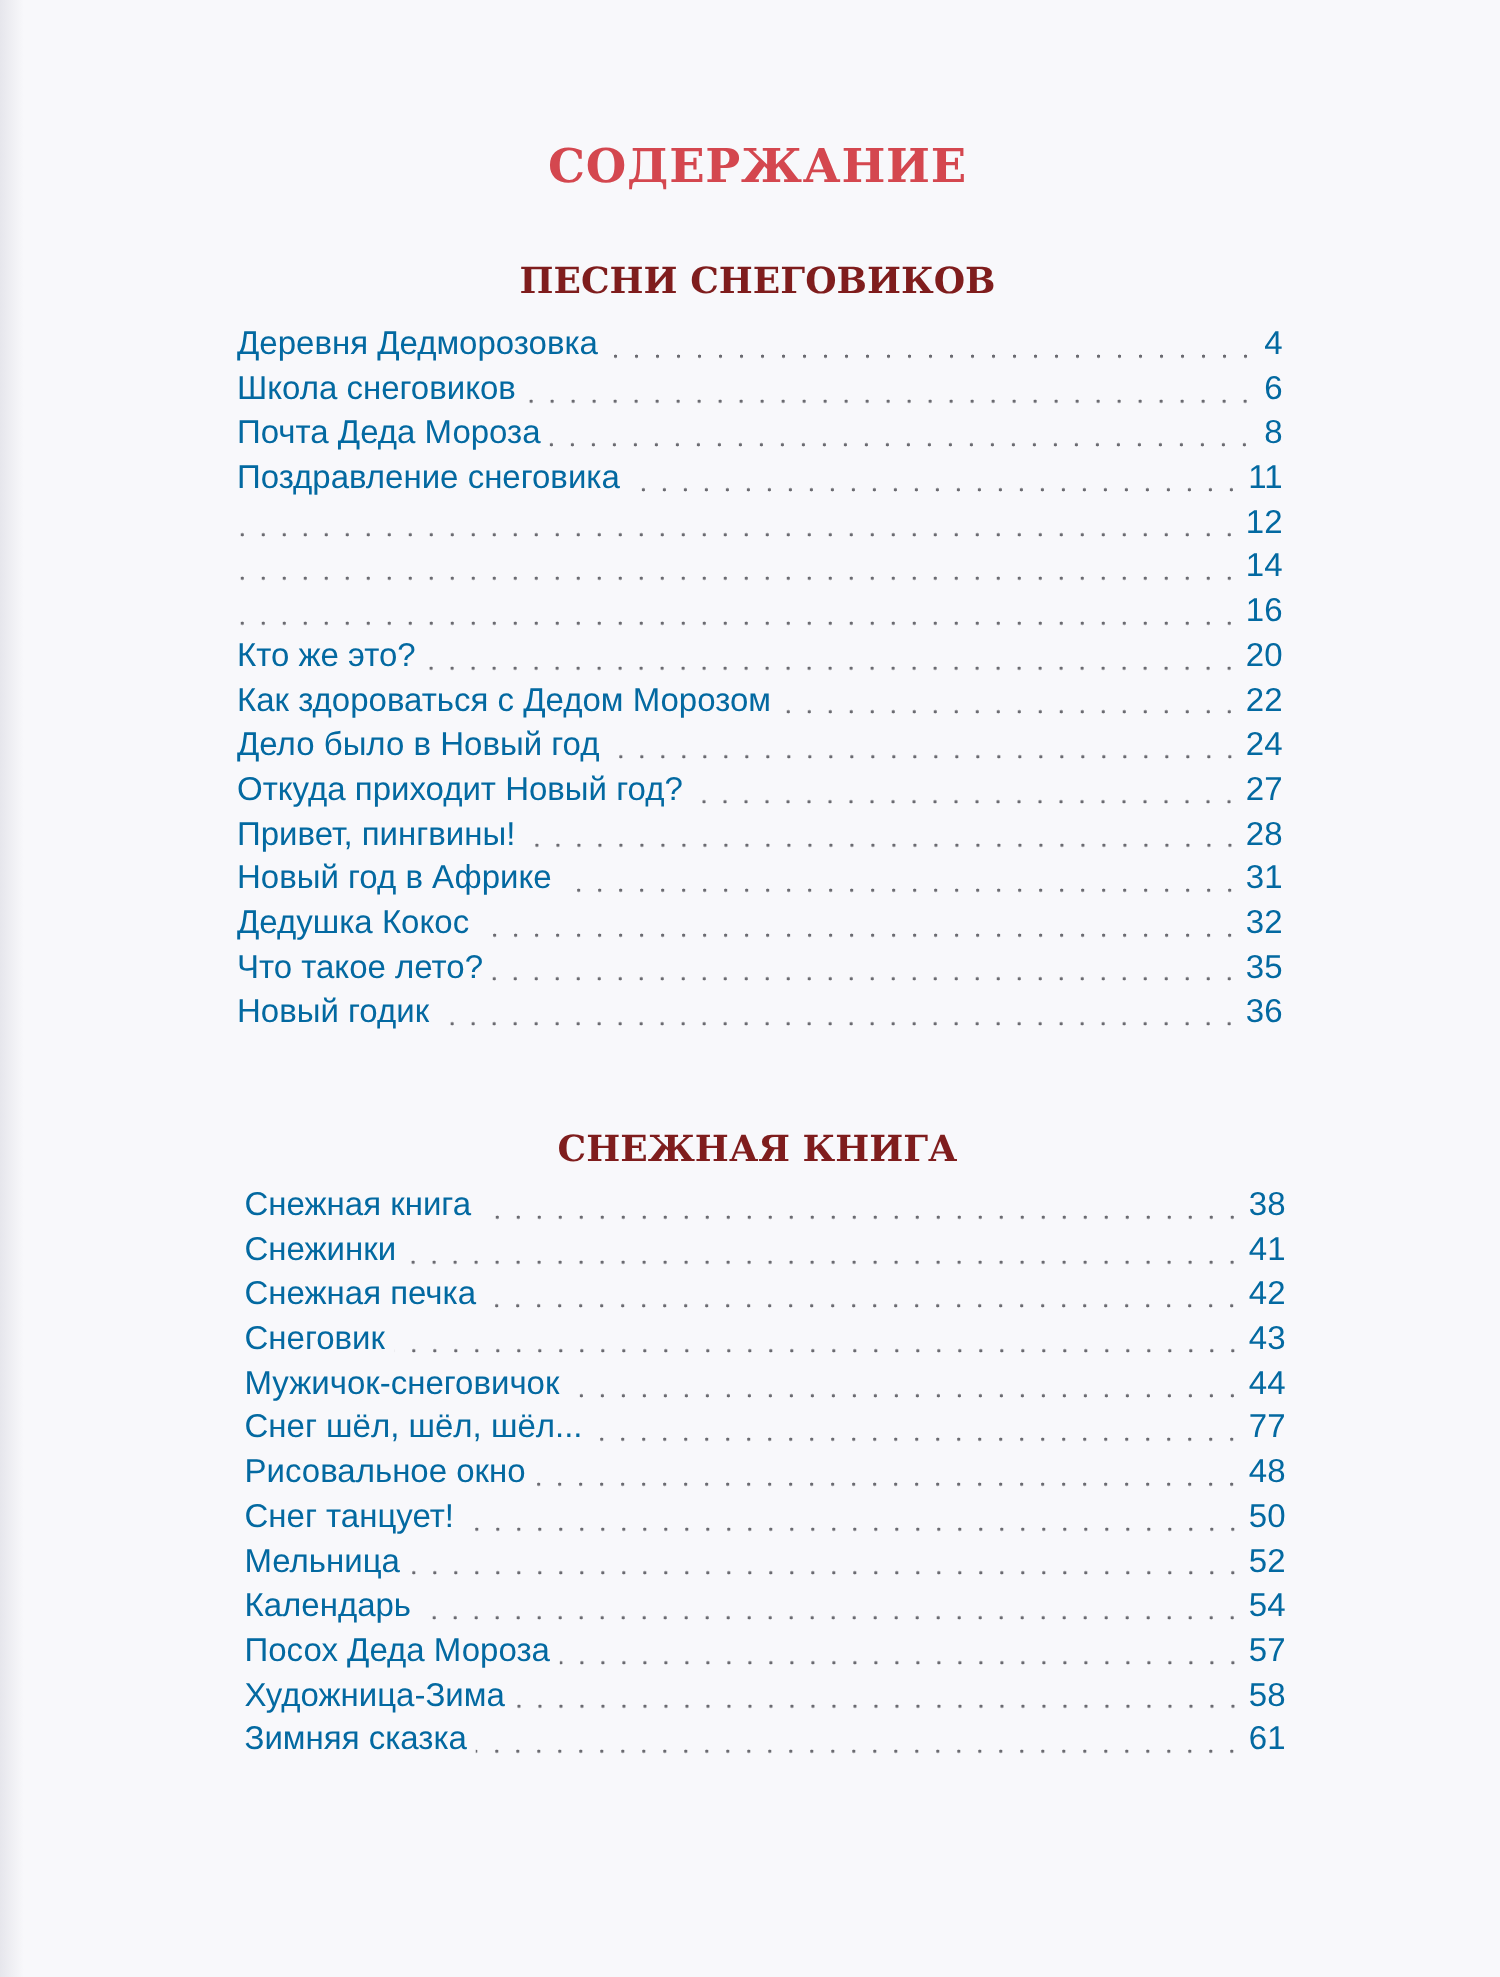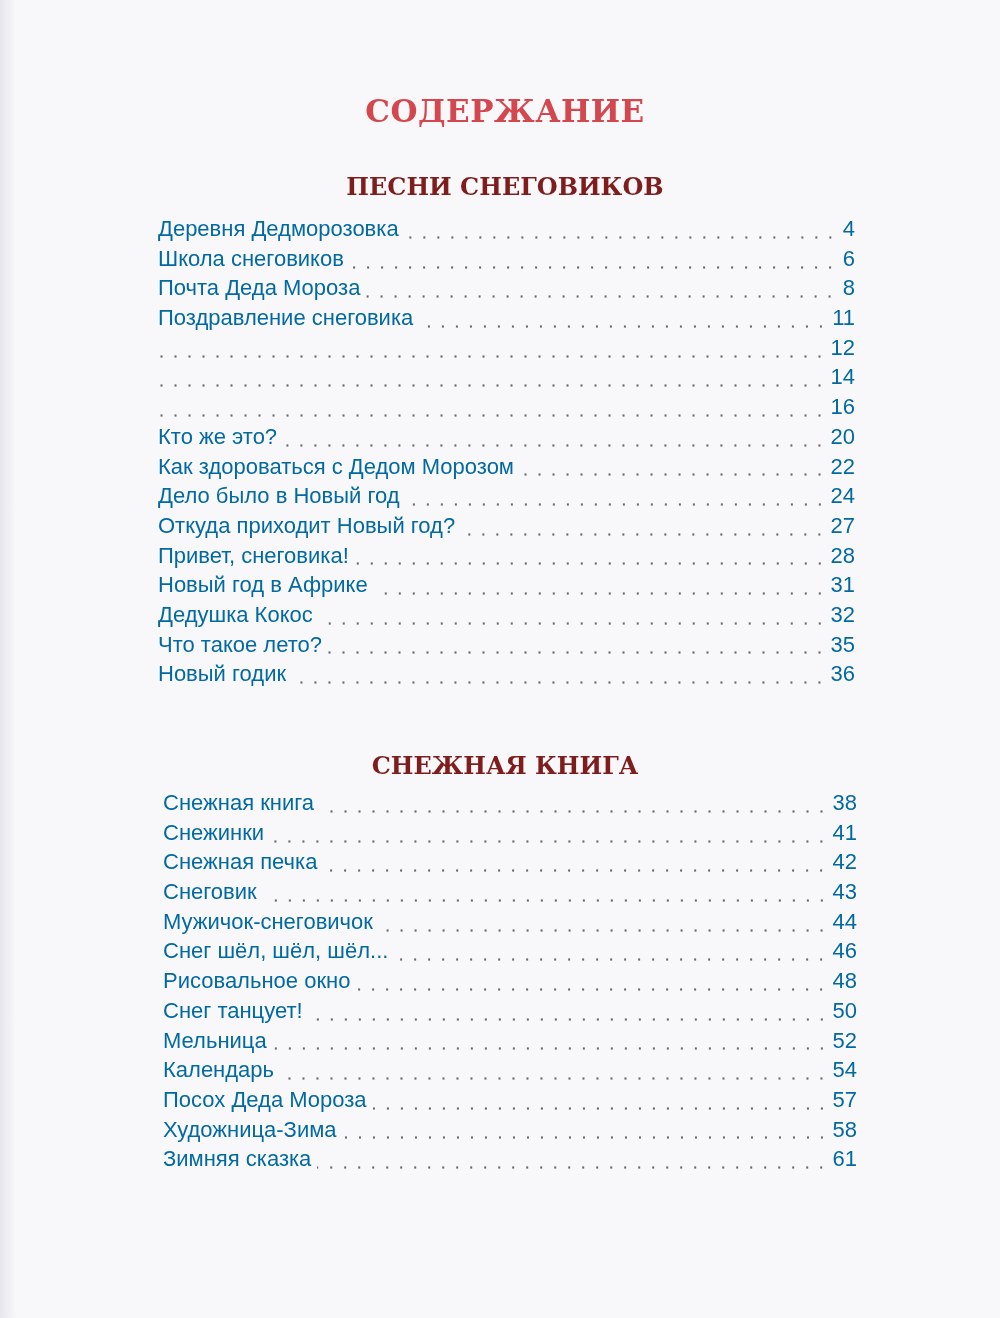--- a/index.html
+++ b/index.html
@@ -160,21 +160,21 @@
         <span class="entry-title">Дело было в Новый год</span>
         <span class="leader"></span>
         <span class="page-num">24</span>
       </li>
       <li class="toc-item">
         <span class="entry-title">Откуда приходит Новый год?</span>
         <span class="leader"></span>
         <span class="page-num">27</span>
       </li>
       <li class="toc-item">
-        <span class="entry-title">Привет, снеговика!</span>
+        <span class="entry-title">Привет, пингвины!</span>
         <span class="leader"></span>
         <span class="page-num">28</span>
       </li>
       <li class="toc-item">
         <span class="entry-title">Новый год в Африке</span>
         <span class="leader"></span>
         <span class="page-num">31</span>
       </li>
       <li class="toc-item">
         <span class="entry-title">Дедушка Кокос</span>
@@ -216,21 +216,21 @@
         <span class="page-num">43</span>
       </li>
       <li class="toc-item">
         <span class="entry-title">Мужичок-снеговичок</span>
         <span class="leader"></span>
         <span class="page-num">44</span>
       </li>
       <li class="toc-item">
         <span class="entry-title">Снег шёл, шёл, шёл...</span>
         <span class="leader"></span>
-        <span class="page-num">46</span>
+        <span class="page-num">77</span>
       </li>
       <li class="toc-item">
         <span class="entry-title">Рисовальное окно</span>
         <span class="leader"></span>
         <span class="page-num">48</span>
       </li>
       <li class="toc-item">
         <span class="entry-title">Снег танцует!</span>
         <span class="leader"></span>
         <span class="page-num">50</span>

